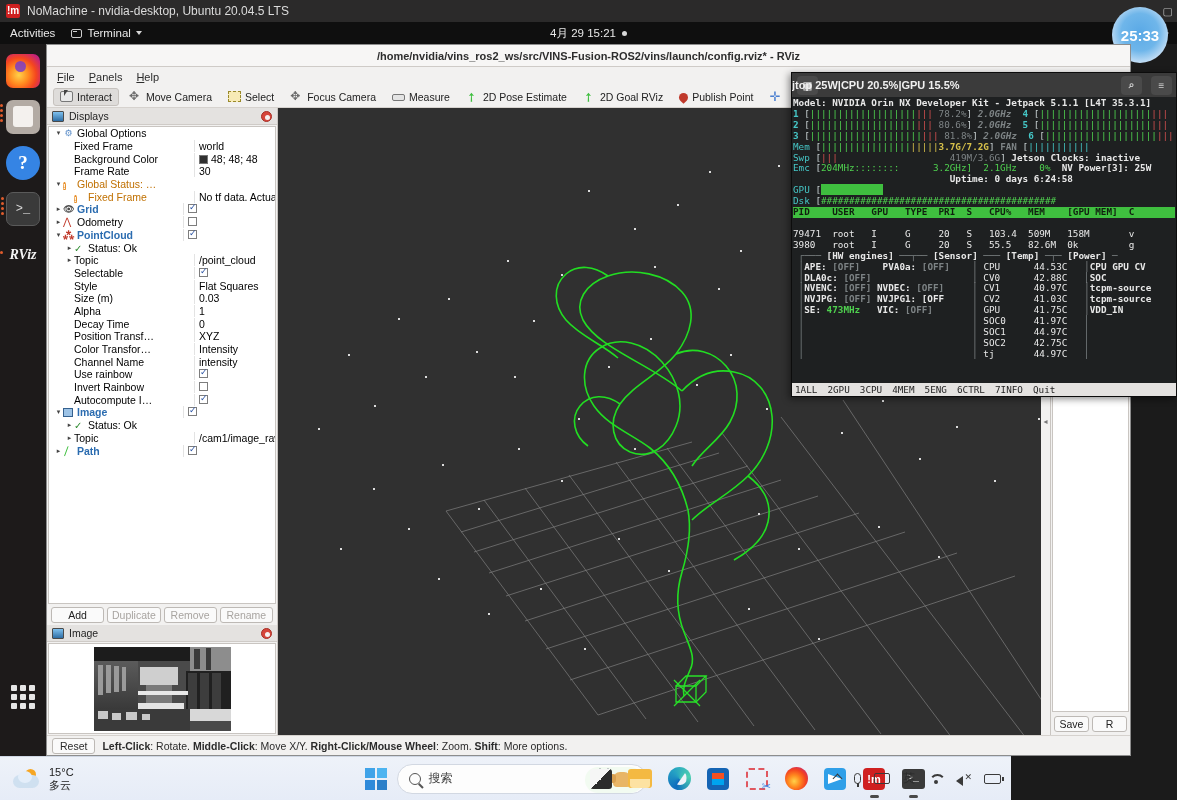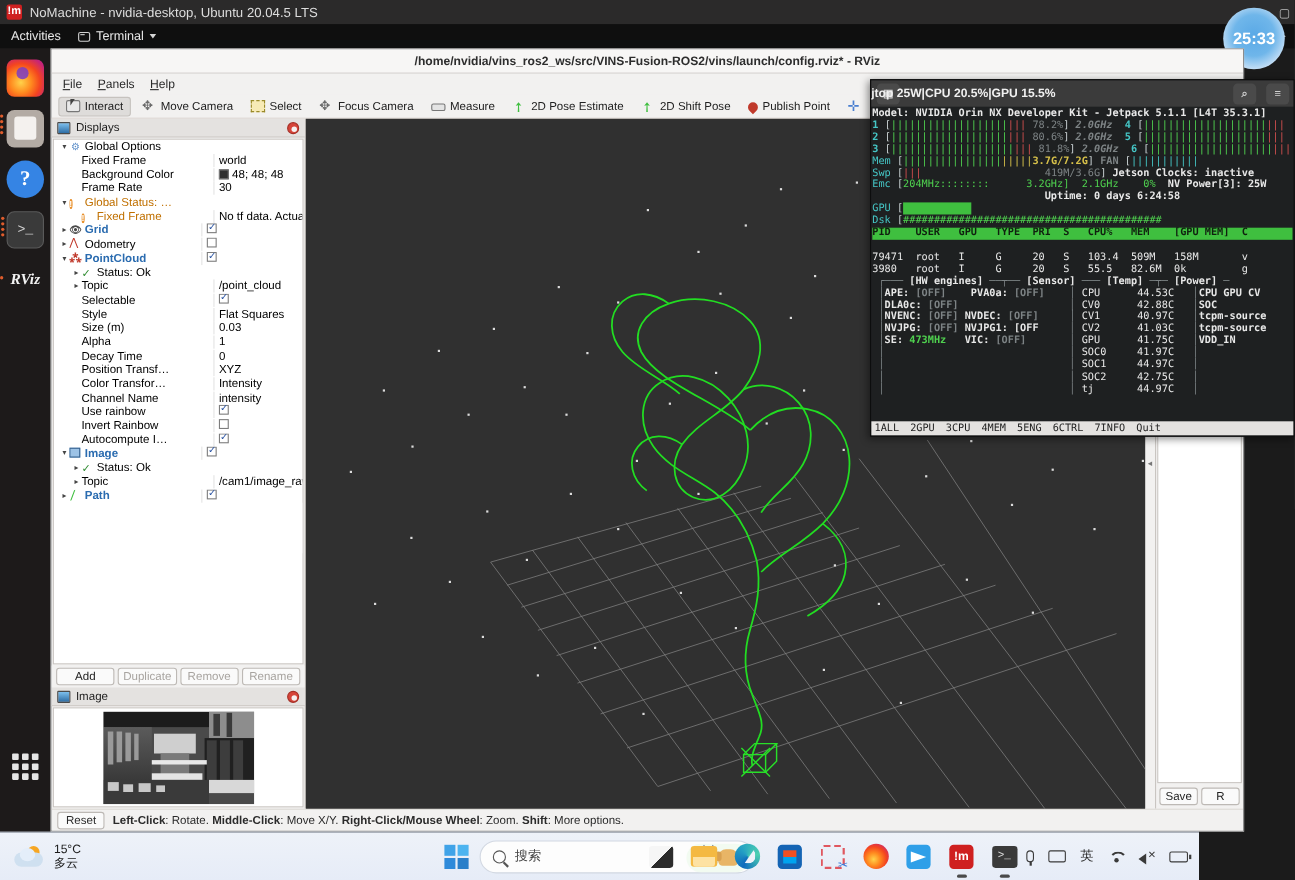--- a/index.html
+++ b/index.html
@@ -180,21 +180,21 @@
   .g{color:#4fd14f;} .cy{color:#45c6c6;} .wh{color:#e8e8e8;} .b{font-weight:bold;}
   .dim{color:#7d8385;text-align:right;} .yl{color:#d7c14a;} .rd{color:#d14f4f;}
   .hdr{background:#3fbf3f;color:#10200f;font-weight:bold;display:block;}
   #jtop-menu{
     height:13px;background:#e4e2e0;color:#1e1e1e;font-family:"DejaVu Sans Mono","Liberation Mono",monospace;
     font-size:9.3px;display:flex;align-items:center;gap:10px;padding-left:3px;flex:0 0 13px;
   }
 
   
   #win-taskbar{
-    position:absolute;left:0;top:756px;width:1090px;height:44px;
+    position:absolute;left:0;top:756px;width:1011px;height:44px;
     background:linear-gradient(#eef2f9,#e6ecf7);
     border-top:1px solid #cfd7e4;
     display:flex;align-items:center;
   }
   #tb-weather{ display:flex;align-items:center;gap:7px;padding-left:12px;width:250px;}
   #tb-weather .wt{ font-size:11px;color:#1b1b1b;line-height:13px;}
   .cloud-ico{ position:relative;width:30px;height:22px;}
   .cloud-ico .sun{ position:absolute;left:13px;top:1px;width:11px;height:11px;border-radius:50%;background:#f6a623;}
   .cloud-ico .c1{ position:absolute;left:1px;top:7px;width:26px;height:13px;border-radius:8px;background:#cfe0f0;}
   .cloud-ico .c2{ position:absolute;left:6px;top:3px;width:14px;height:12px;border-radius:50%;background:#e4eefa;}
@@ -264,20 +264,24 @@
   </span>
 </div>
 
 <div id="gnome-topbar">
   <span id="gnome-activities">Activities</span>
   <span id="gnome-appmenu">
     <span class="term-gl"></span>
     <span>Terminal</span>
     <span class="caret-dn"></span>
   </span>
+  <span id="gnome-clock">
+    <span>4月 29  15:21</span>
+    <span class="dot"></span>
+  </span>
   <span id="gnome-tray">
     <span class="tray-rec"></span>
     <span class="tray-snd"></span>
   </span>
 </div>
 
 <div style="position:absolute;left:1112px;top:7px;width:56px;height:56px;border-radius:50%;
             background:radial-gradient(circle at 50% 45%,#5aa9e6 0%,#6fb6ea 45%,#bfdcf5 72%,#ffffff 100%);
             display:flex;align-items:center;justify-content:center;color:#fff;font-size:15px;font-weight:bold;">
   <span>25:33</span>
@@ -350,21 +354,21 @@
     <span class="tbtn">
       <span class="ic ic-measure"></span>
       <span>Measure</span>
     </span>
     <span class="tbtn">
       <span class="ic ic-arrow">➚</span>
       <span>2D Pose Estimate</span>
     </span>
     <span class="tbtn">
       <span class="ic ic-arrow">➚</span>
-      <span>2D Shift Pose</span>
+      <span>2D Goal RViz</span>
     </span>
     <span class="tbtn">
       <span class="ic ic-pin"></span>
       <span>Publish Point</span>
     </span>
     <span class="tbtn">
       <span class="ic ic-plus">✛</span>
     </span>
     <span class="tbtn">
       <span class="ic ic-dash">▭</span>

